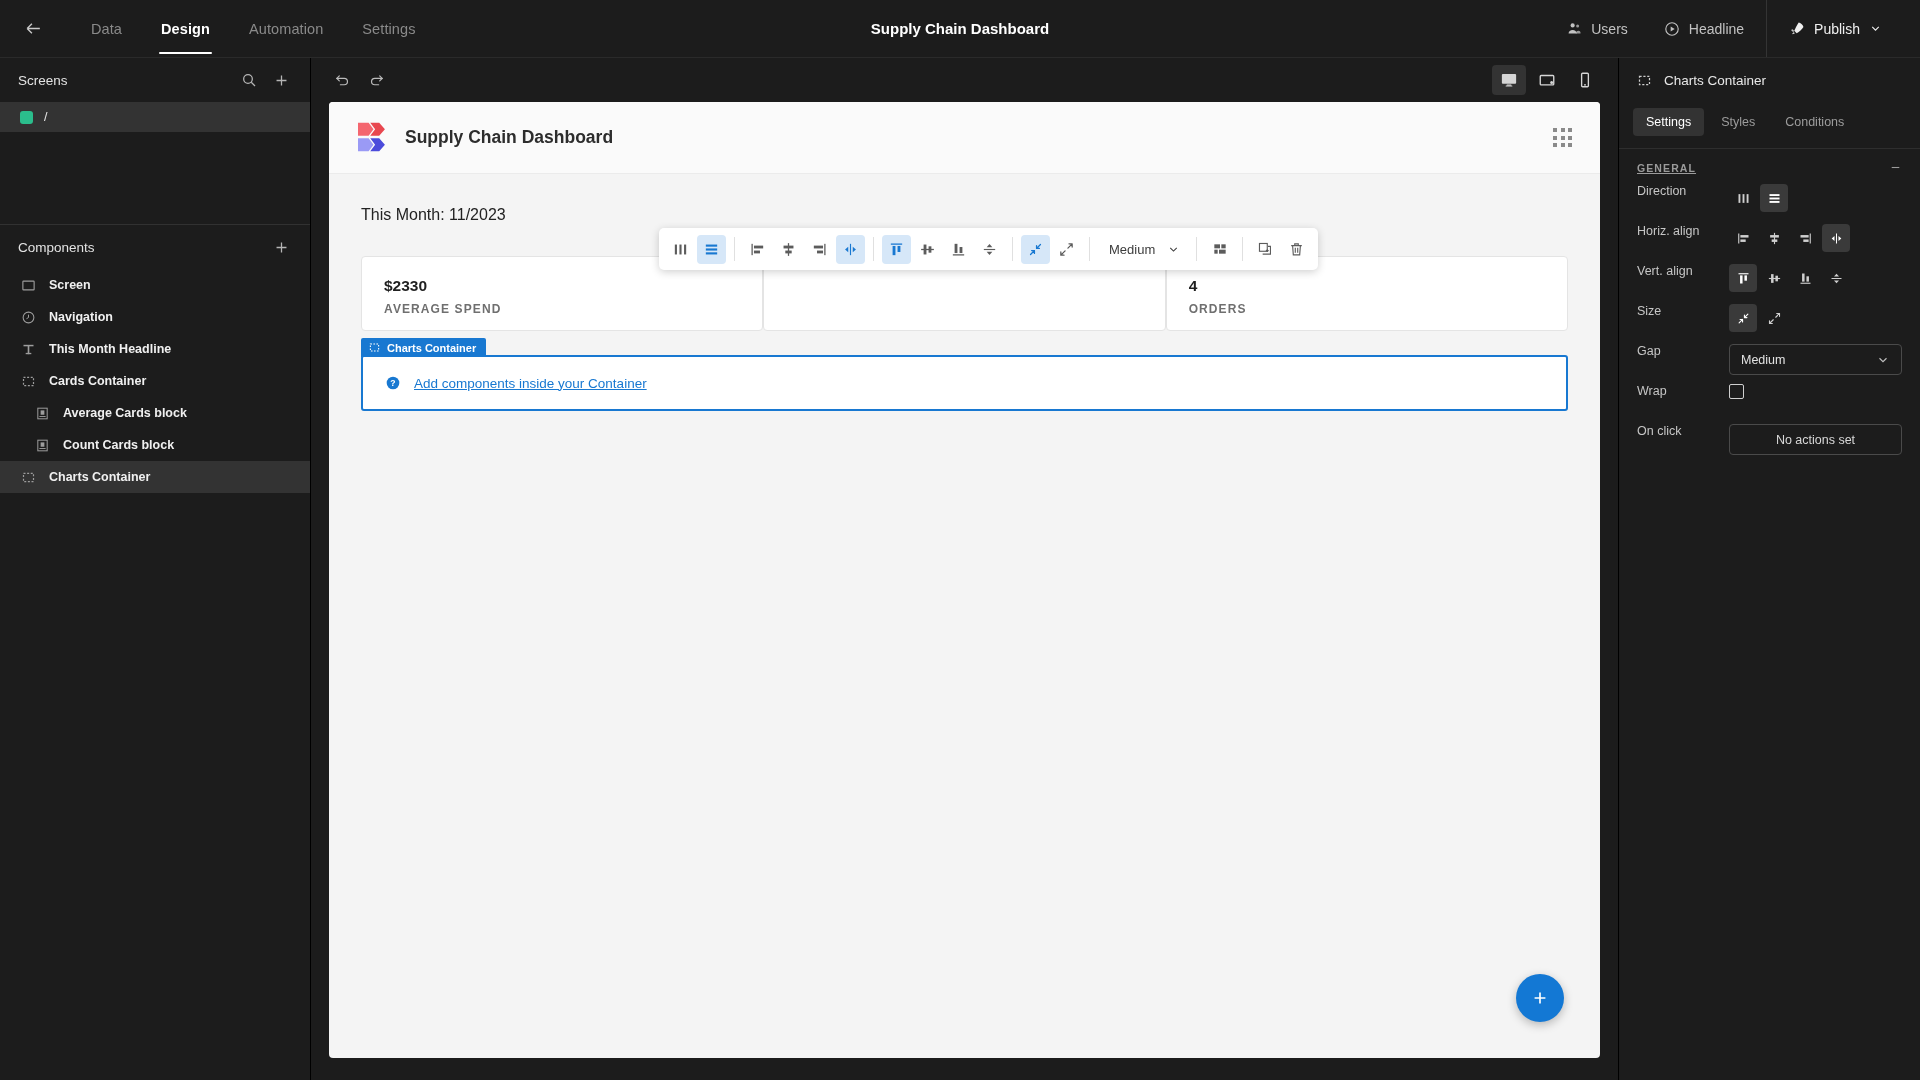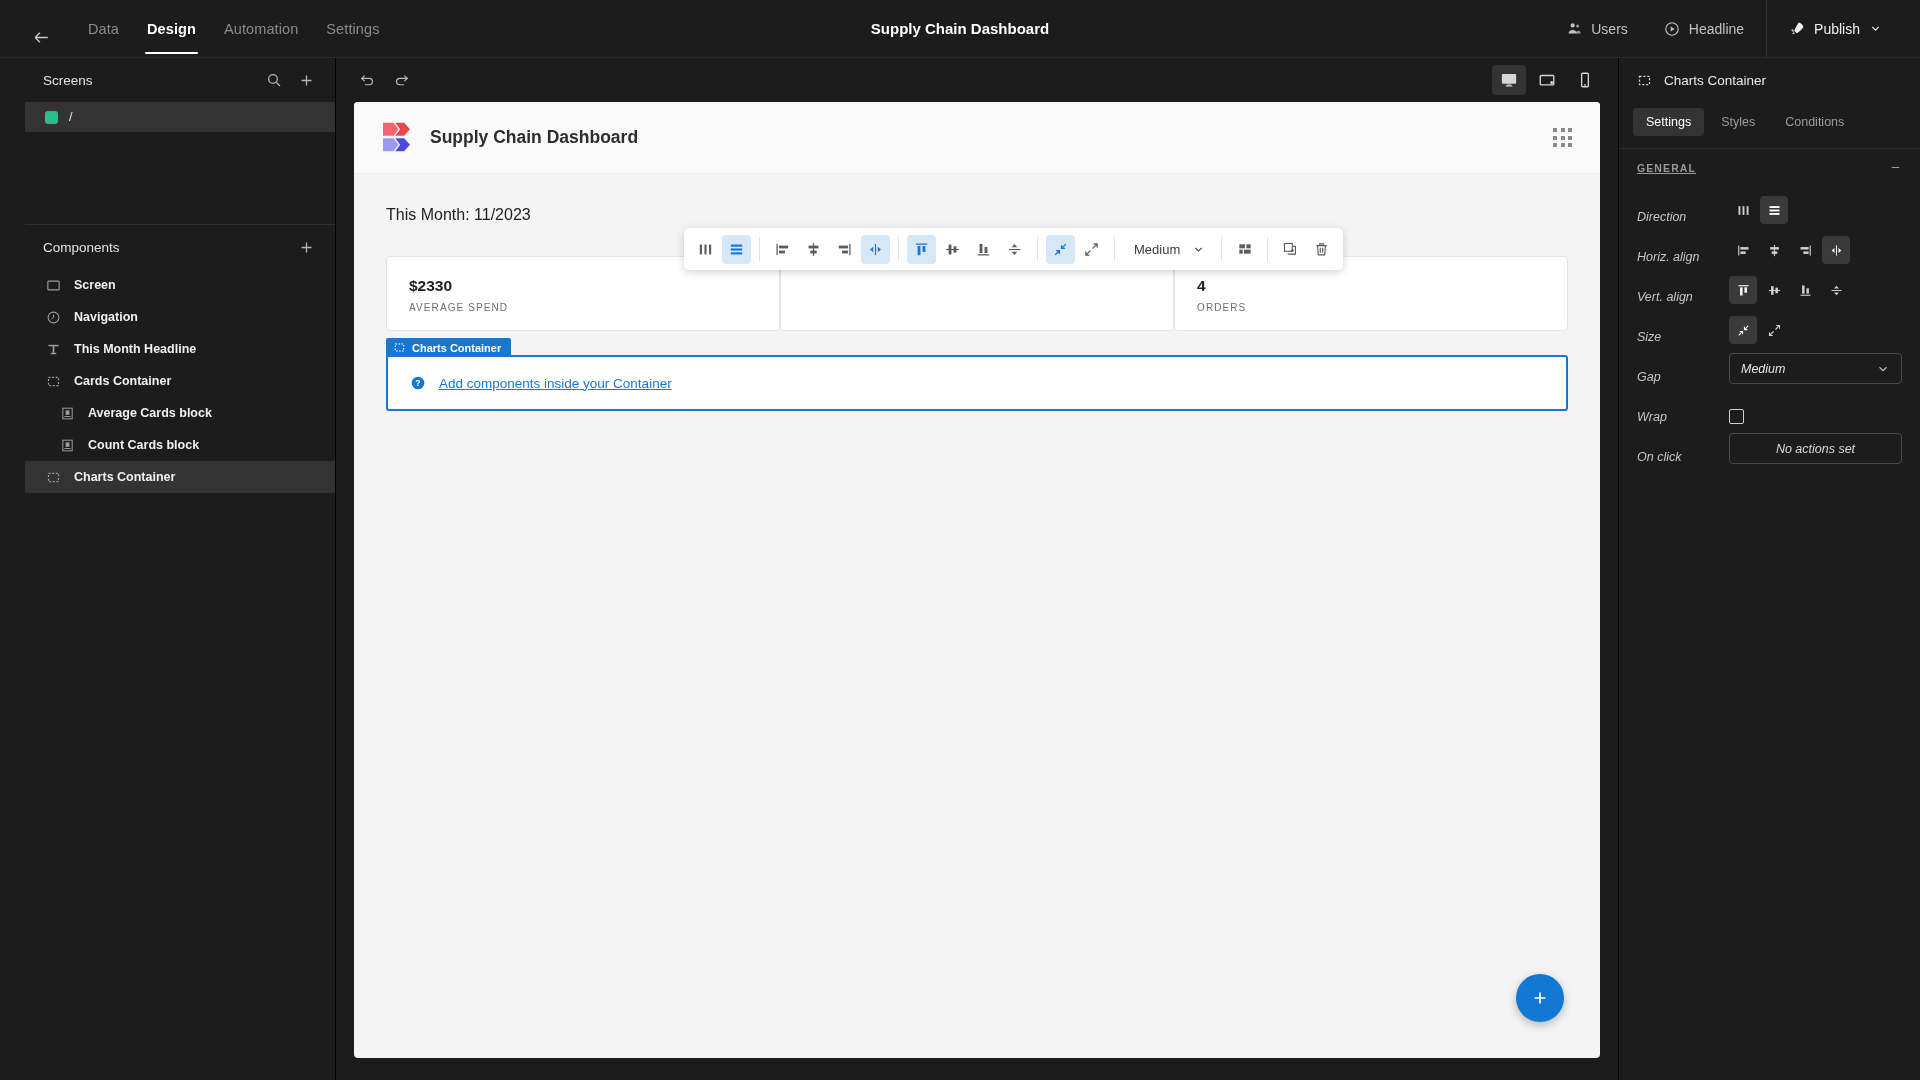--- a/index.html
+++ b/index.html
@@ -11,21 +11,21 @@
   body { display: flex; flex-direction: column; }
 
   
   .topbar {
     height: 58px; flex: 0 0 58px;
     background: #1c1c1c;
     display: flex; align-items: center;
     position: relative;
     border-bottom: 1px solid #2a2a2a;
   }
-  .topbar-left { display: flex; align-items: flex-end; padding-left: 24px; gap: 0; }
+  .topbar-left { display: flex; align-items: center; padding-left: 16px; gap: 11px; }
   .back-btn {
     width: 34px; height: 34px; display: flex; align-items: center; justify-content: center;
     color: #c9c9c9; cursor: pointer; margin-right: 16px;
   }
   .nav-tab {
     font-size: 14.5px; color: #8a8a8a; padding: 18px 14px 17px 14px;
     cursor: pointer; position: relative; letter-spacing: .1px;
   }
   .nav-tab.active { color: #ffffff; font-weight: bold; }
   .nav-tab.active::after {
@@ -41,21 +41,21 @@
     padding-right: 20px;
   }
   .tb-item {
     display: flex; align-items: center; gap: 9px; color: #c2c2c2;
     font-size: 14px; padding: 0 18px; cursor: pointer; height: 100%;
   }
   .tb-divider { width: 1px; height: 58px; background: #343434; margin: 0 4px; }
   .publish-item { color: #efefef; font-weight: normal; }
 
   
-  .main { flex: 1; display: flex; min-height: 0; padding-left: 25px; }
+  .main { flex: 1; display: flex; min-height: 0; }
 
   
   .sidebar {
     width: 311px; flex: 0 0 311px; background: #1c1c1c;
     display: flex; flex-direction: column;
     border-right: 1px solid #000;
   }
   .panel-head {
     height: 44px; display: flex; align-items: center;
     padding: 0 18px; gap: 10px;
@@ -115,21 +115,21 @@
 
   .canvas-body { padding: 32px 32px 0 32px; position: relative; }
   .headline { font-size: 16px; font-weight: normal; color: #222; margin-bottom: 32px; }
 
   .cards-row { display: flex; position: relative; }
   .card {
     flex: 1; background: #fff; border: 1px solid #e4e4e4; border-radius: 4px;
     height: 75px; padding: 20px 22px; position: relative;
   }
   .card-value { font-size: 15.5px; font-weight: bold; color: #1f1f1f; }
-  .card-label { font-size: 10px; font-weight: normal; color: #6f6f6f;
+  .card-label { font-size: 12px; font-weight: bold; color: #6f6f6f;
     letter-spacing: 1.1px; margin-top: 7px; }
 
   
   .charts-container {
     margin-top: 24px; border: 2px solid #1878d1; border-radius: 3px;
     background: #fff; height: 56px; display: flex; align-items: center;
     padding: 0 22px; gap: 13px; position: relative;
   }
   .cc-tag {
     position: absolute; top: -19px; left: -2px; height: 19px;
@@ -182,21 +182,21 @@
     font-size: 12.5px; color: #9c9c9c; padding: 7px 13px; border-radius: 4px; cursor: pointer;
   }
   .rp-tab.active { background: #333333; color: #ffffff; }
   .rp-sec {
     border-top: 1px solid #2e2e2e;
     display: flex; align-items: center; padding: 12px 18px 10px 18px;
   }
   .rp-sec-title { font-size: 10.5px; letter-spacing: 1.1px; color: #9b9b9b; font-weight: bold; flex: 1; text-decoration: underline; }
   .rp-sec-collapse { color: #9b9b9b; cursor: pointer; font-size: 13px; line-height: 1; }
   .rp-rows { padding: 0 18px; }
-  .rp-row { display: flex; align-items: flex-end; min-height: 40px; font-style: italic; }
+  .rp-row { display: flex; align-items: flex-start; min-height: 40px; }
   .rp-row-label { width: 92px; flex: 0 0 92px; font-size: 12.5px; color: #c6c6c6; }
   .rp-ctrls { display: flex; align-items: center; gap: 3px; }
   .rp-ibtn {
     width: 28px; height: 28px; border-radius: 4px; cursor: pointer;
     display: flex; align-items: center; justify-content: center; color: #cfcfcf;
   }
   .rp-ibtn.on { background: #3a3a3a; color: #ffffff; }
   .rp-select {
     flex: 1; height: 31px; border: 1px solid #4a4a4a; border-radius: 4px;
     display: flex; align-items: center; padding: 0 11px; font-size: 12.5px;

